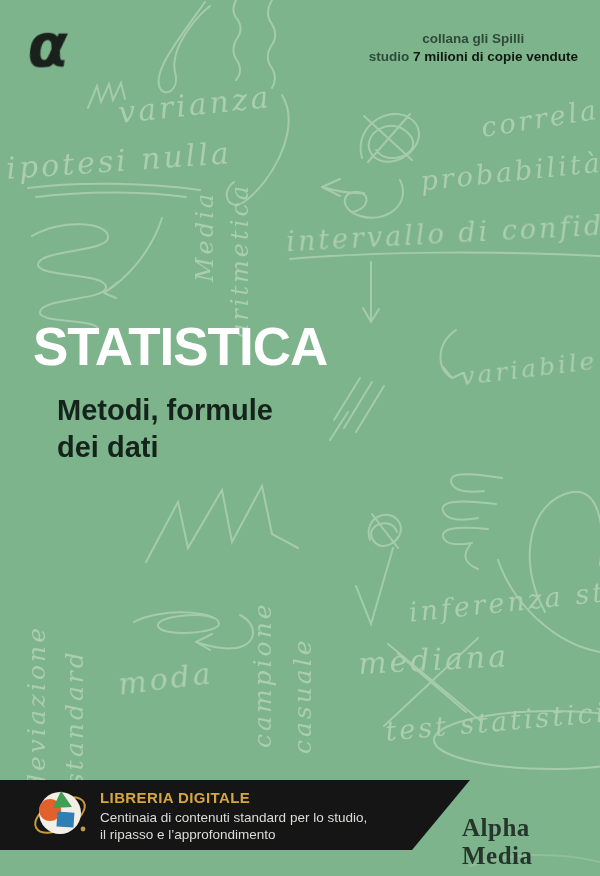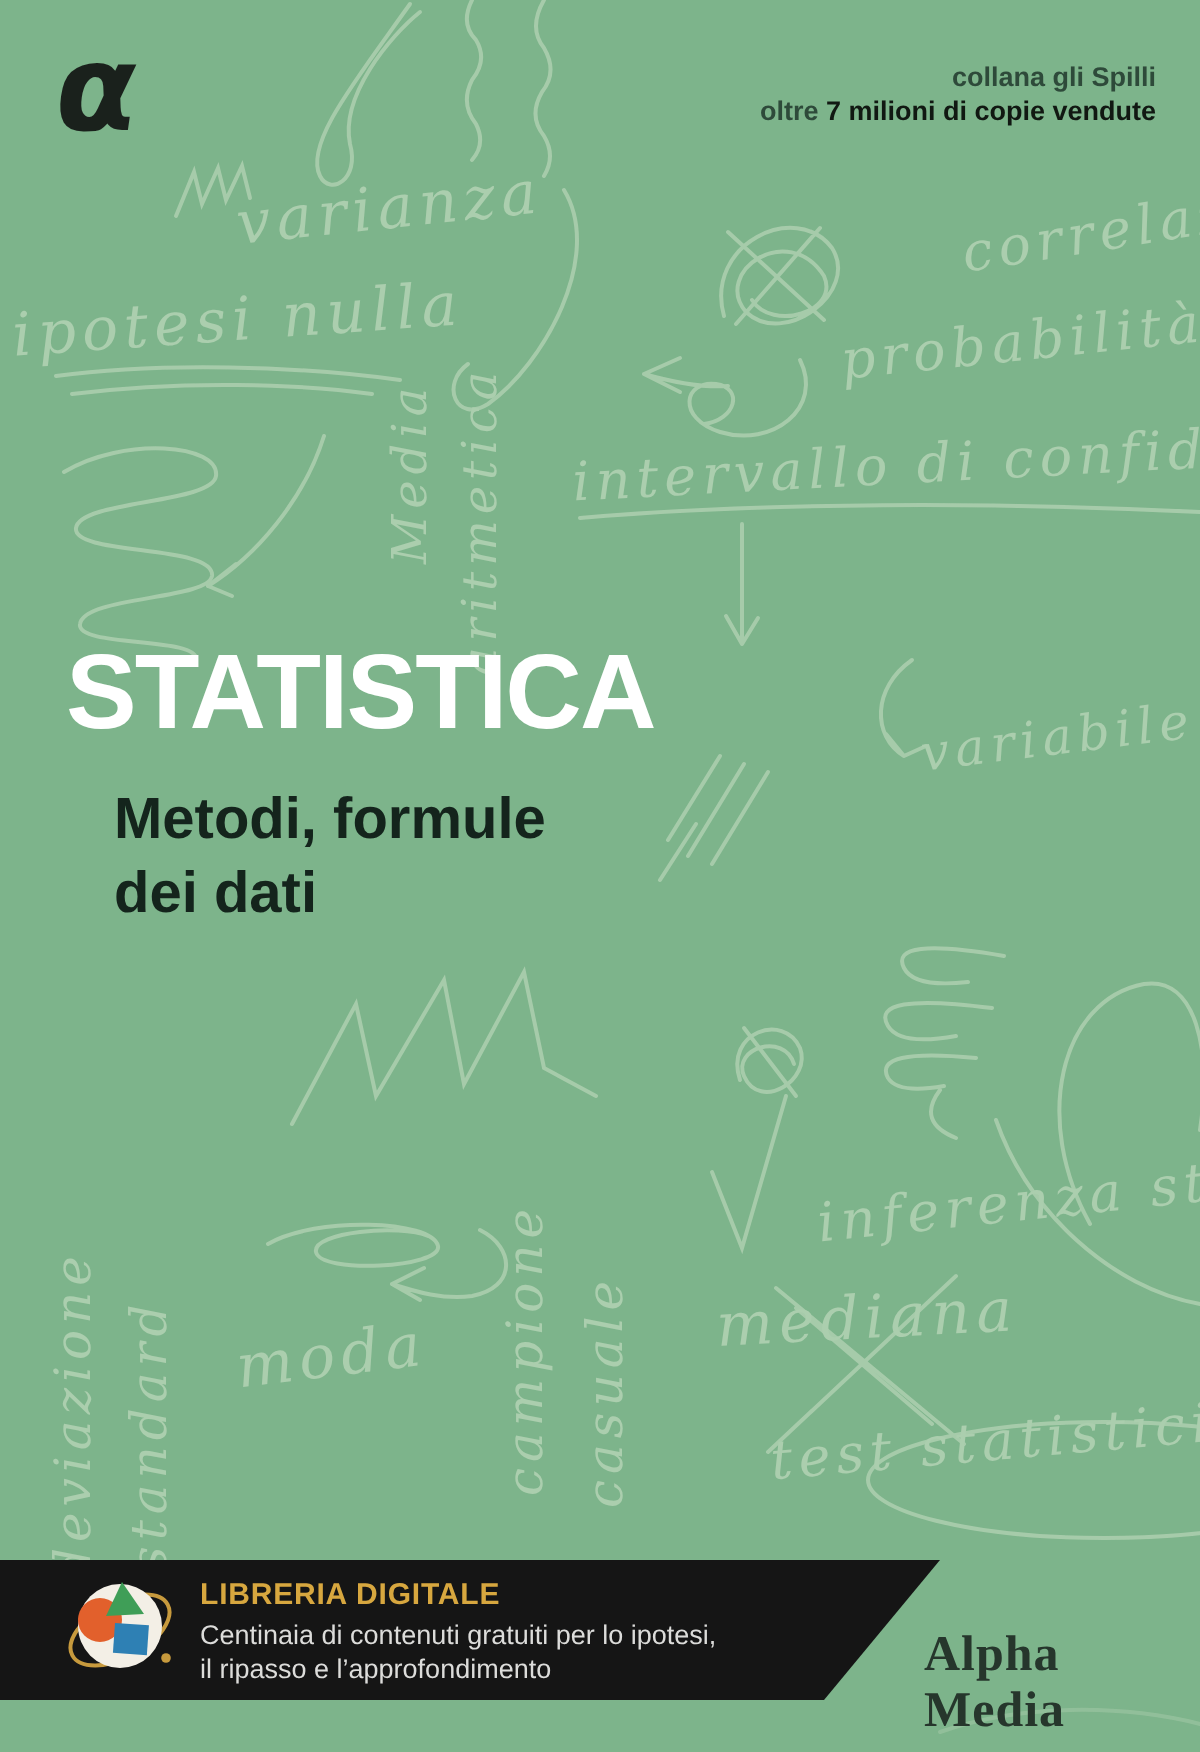--- a/index.html
+++ b/index.html
@@ -14,21 +14,21 @@
     position:absolute; white-space:nowrap; color:#abceae;
     font-family:"DejaVu Serif", serif; font-style:italic; letter-spacing:3px;
     line-height:1;
   }
   .hw.vert{transform:rotate(-90deg); transform-origin:0 0;}
   
   .alpha{
     position:absolute; left:28px; top:10px; font-size:60px; font-weight:bold;
     font-family:"DejaVu Sans", sans-serif; color:#1a211c; transform:skewX(-8deg);
   }
-  .collana{position:absolute; right:22px; top:30px; text-align:right; line-height:17px;}
+  .collana{position:absolute; right:22px; top:30px; text-align:center; line-height:17px;}
   .collana .l1{font-size:13.5px; color:#2e4a3a; font-weight:bold;}
   .collana .l2 .pre{font-size:13.5px; color:#2e4a3a; font-weight:bold;}
   .collana .l2 .bold{font-size:13.5px; color:#111812; font-weight:bold;}
   
   .title{
     position:absolute; left:33px; top:316px; font-size:53px; font-weight:bold;
     color:#ffffff; letter-spacing:-1px;
   }
   .subtitle{
     position:absolute; left:36px; top:392px; font-size:29px; font-weight:bold;
@@ -118,42 +118,42 @@
   <span class="hw" style="left:118px;top:664px;font-size:30px;transform:rotate(-7deg);">moda</span>
   <span class="hw vert" style="left:250px;top:748px;font-size:25px;">campione</span>
   <span class="hw vert" style="left:290px;top:754px;font-size:25px;">casuale</span>
   <span class="hw vert" style="left:24px;top:790px;font-size:25px;">deviazione</span>
   <span class="hw vert" style="left:62px;top:786px;font-size:25px;">standard</span>
   <span class="hw" style="left:385px;top:708px;font-size:27px;transform:rotate(-5deg);">test statistici</span>
 
   <div class="alpha">α</div>
   <div class="collana">
     <div class="l1">collana gli Spilli</div>
-    <div class="l2"><span class="pre">oltre </span><span class="bold">7 milioni di copie vendute</span></div>
+    <div class="l2"><span class="pre">studio </span><span class="bold">7 milioni di copie vendute</span></div>
   </div>
 
   <div class="title">STATISTICA</div>
   <div class="subtitle">
     <div>Metodi, formule</div>
     <div>dei dati</div>
   </div>
 
   <div class="banner">
     <svg class="banner-icon" width="56" height="60" viewBox="0 0 56 60">
       <ellipse cx="28" cy="30" rx="27" ry="14" fill="none" stroke="#c79a3d" stroke-width="2" transform="rotate(-28 28 30)"></ellipse>
       <circle cx="28" cy="28" r="21" fill="#f3efe6"></circle>
       <circle cx="18" cy="25" r="11" fill="#e2602c"></circle>
       <polygon points="29,6 40,22 21,23" fill="#3f9e57"></polygon>
       <rect x="25" y="27" width="17" height="15" fill="#2e80b4" transform="rotate(4 33 34)"></rect>
       <circle cx="51" cy="44" r="2.4" fill="#c79a3d"></circle>
     </svg>
     <div class="banner-text">
       <div class="banner-label">LIBRERIA DIGITALE</div>
       <div class="banner-desc">
-        <div>Centinaia di contenuti gratuiti per lo ipotesi,</div>
+        <div>Centinaia di contenuti standard per lo studio,</div>
         <div>il ripasso e l’approfondimento</div>
       </div>
     </div>
   </div>
 
   <div class="publisher">Alpha Media</div>
 
 </div>
 
 </body></html>

